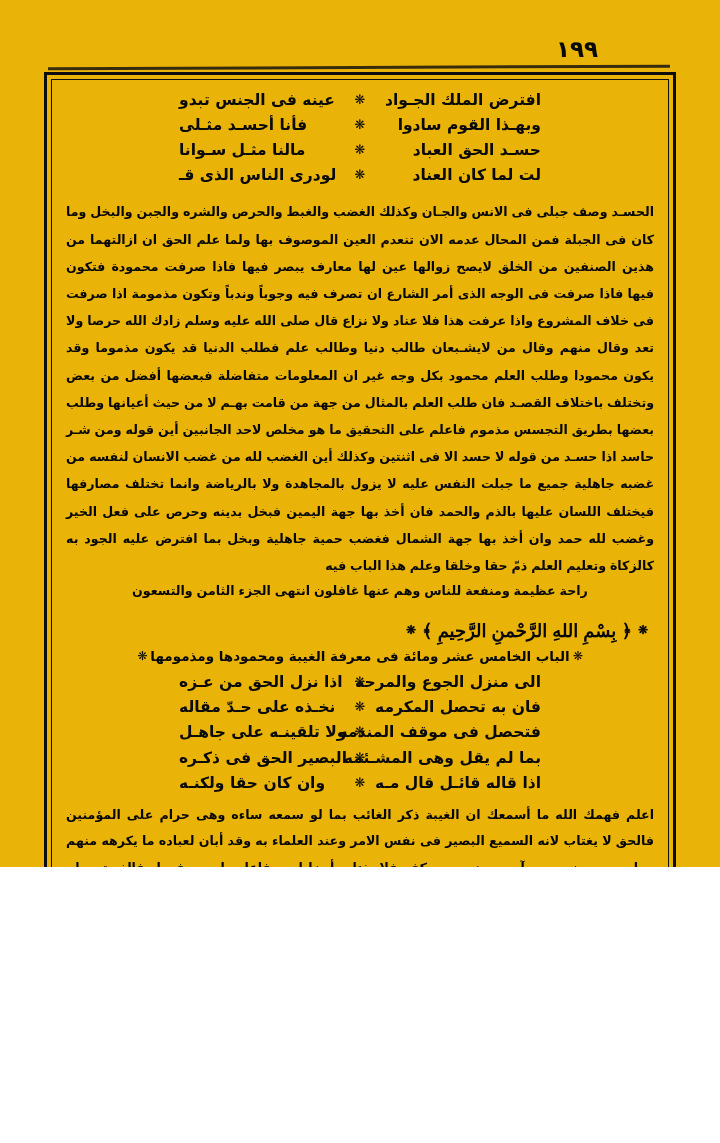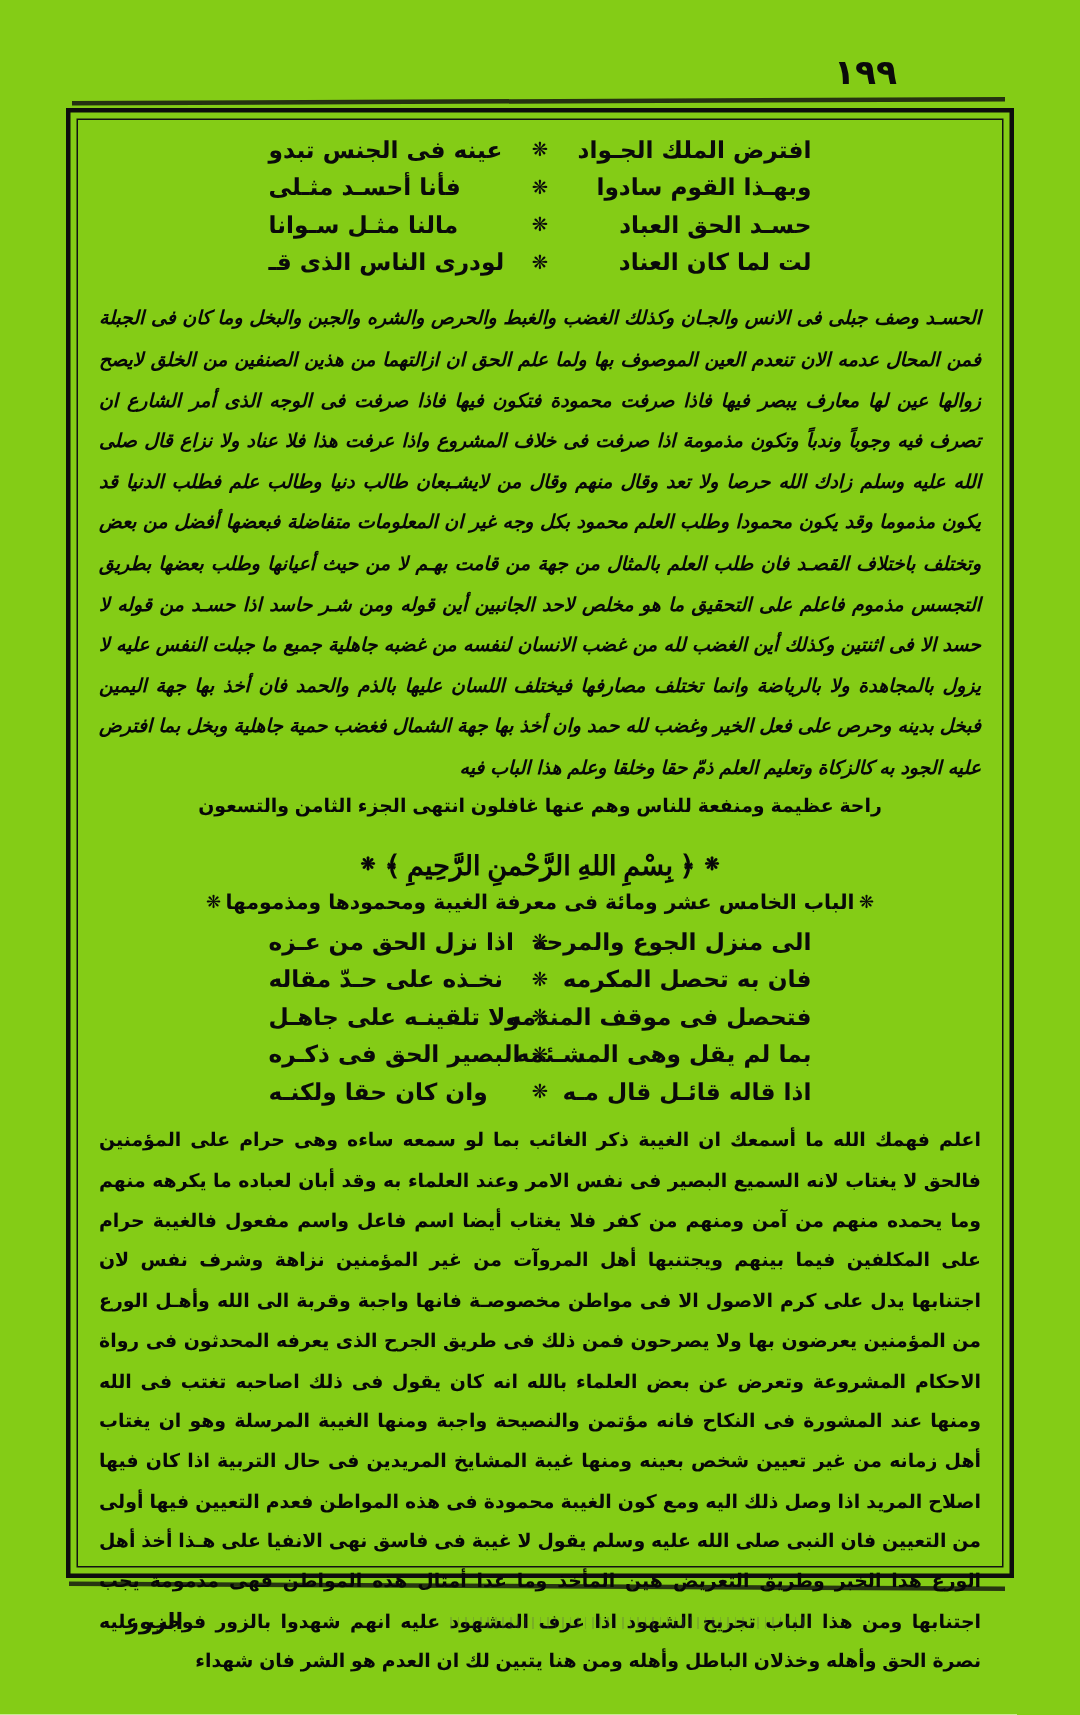--- a/index.html
+++ b/index.html
@@ -4,23 +4,23 @@
 <style>
   html, body {
     margin: 0;
     padding: 0;
     background: #ffffff;
   }
 
   .page {
     position: relative;
     width: 720px;
-    height: 1143px;
+    height: 867px;
     margin: 0 auto;
-    background: #84cc16;
+    background: #eab308;
     overflow: hidden;
     font-family: "DejaVu Sans", "Liberation Sans", sans-serif;
   }
 
   
   .page-number {
     position: absolute;
     top: 36px;
     left: 556px;
     width: 120px;
@@ -129,27 +129,27 @@
     color: #070707;
     text-align: justify;
     text-align-last: right;
     line-height: 2.16;
     letter-spacing: -0.2px;
     word-spacing: -0.5px;
     margin: 0;
   }
   .prose.tight { line-height: 2.12; }
 
-  .prose-block-1 { margin-top: 10px; font-style: italic; }
+  .prose-block-1 { margin-top: 10px; }
   .prose-block-2 { margin-top: 6px; }
 
   
   .basmala {
-    text-align: center;
-    font-family: Liberation Serif, serif;
+    text-align: right;
+    font-family: Liberation Sans, sans-serif;
     font-size: 18px;
     font-weight: 700;
     color: #080808;
     margin-top: 16px;
     margin-bottom: 4px;
     letter-spacing: 0.5px;
   }
   .basmala .star {
     font-size: 12px;
     vertical-align: 3px;

